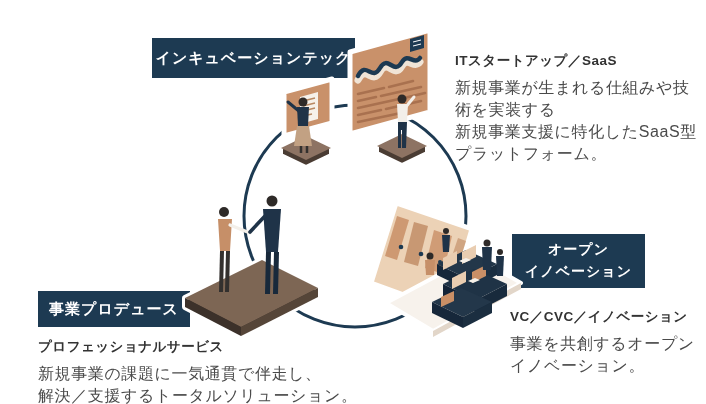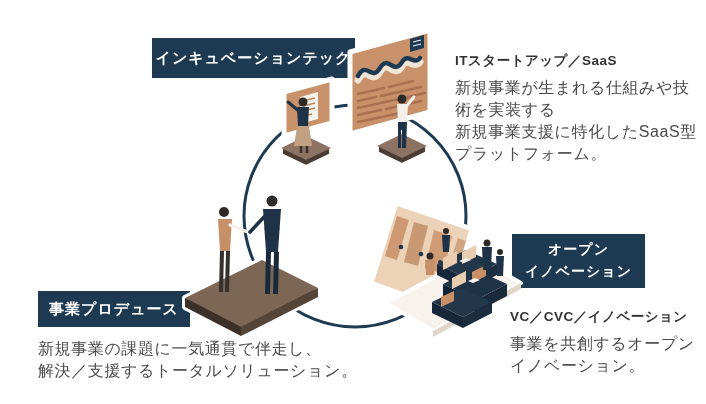--- a/index.html
+++ b/index.html
@@ -65,20 +65,21 @@
     <div class="ann-line">新規事業が生まれる仕組みや技術を実装する</div>
     <div class="ann-line">新規事業支援に特化したSaaS型プラットフォーム。</div>
   </div>
 
   <div class="ann ann-vc">
     <div class="ann-title">VC／CVC／イノベーション</div>
     <div class="ann-line">事業を共創するオープンイノベーション。</div>
   </div>
 
   <div class="ann ann-prof">
+    <div class="ann-title">プロフェッショナルサービス</div>
     <div class="ann-line">新規事業の課題に一気通貫で伴走し、</div>
     <div class="ann-line">解決／支援するトータルソリューション。</div>
   </div>
 
   <svg class="illustration-layer" viewBox="0 0 706 404">
 
     <circle cx="355" cy="216" r="111" fill="none" stroke="#1d3a52" stroke-width="3"></circle>
 
     <g>
 

